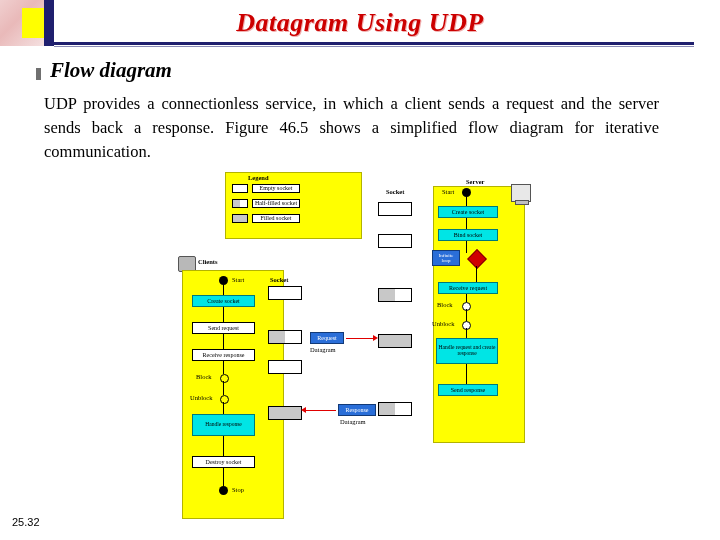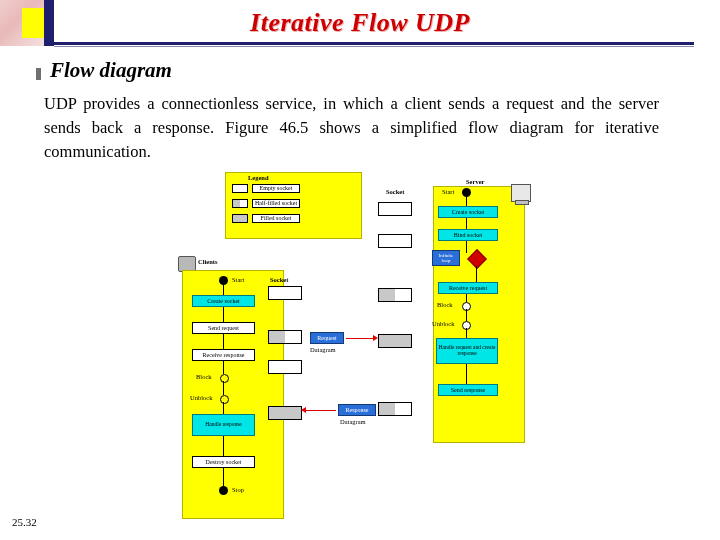--- a/index.html
+++ b/index.html
@@ -239,33 +239,33 @@
     background: #c0c0c0;
     border: 1px solid #555555;
   }
 
   .slide-number {
     position: absolute;
     left: 12px;
     bottom: 12px;
     font-size: 11px;
     color: #000000;
-    font-family: Liberation Serif, serif;
+    font-family: Liberation Sans, sans-serif;
   }
 </style>
 </head>
 <body>
 
 <div class="corner-block"></div>
 <div class="corner-yellow"></div>
 <div class="corner-navy"></div>
 <div class="title-rule"></div>
 <div class="title-rule2"></div>
 
-<div class="slide-title">Iterative Flow UDP</div>
+<div class="slide-title">Datagram Using UDP</div>
 
 <div class="bullet-row">
   <div class="bullet-mark"></div>
   <div class="bullet-heading">Flow diagram</div>
 </div>
 
 <div class="body-text">UDP provides a connectionless service, in which a client sends a request and the server sends back a response. Figure 46.5 shows a simplified flow diagram for iterative communication.</div>
 
 <div class="figure">
 

